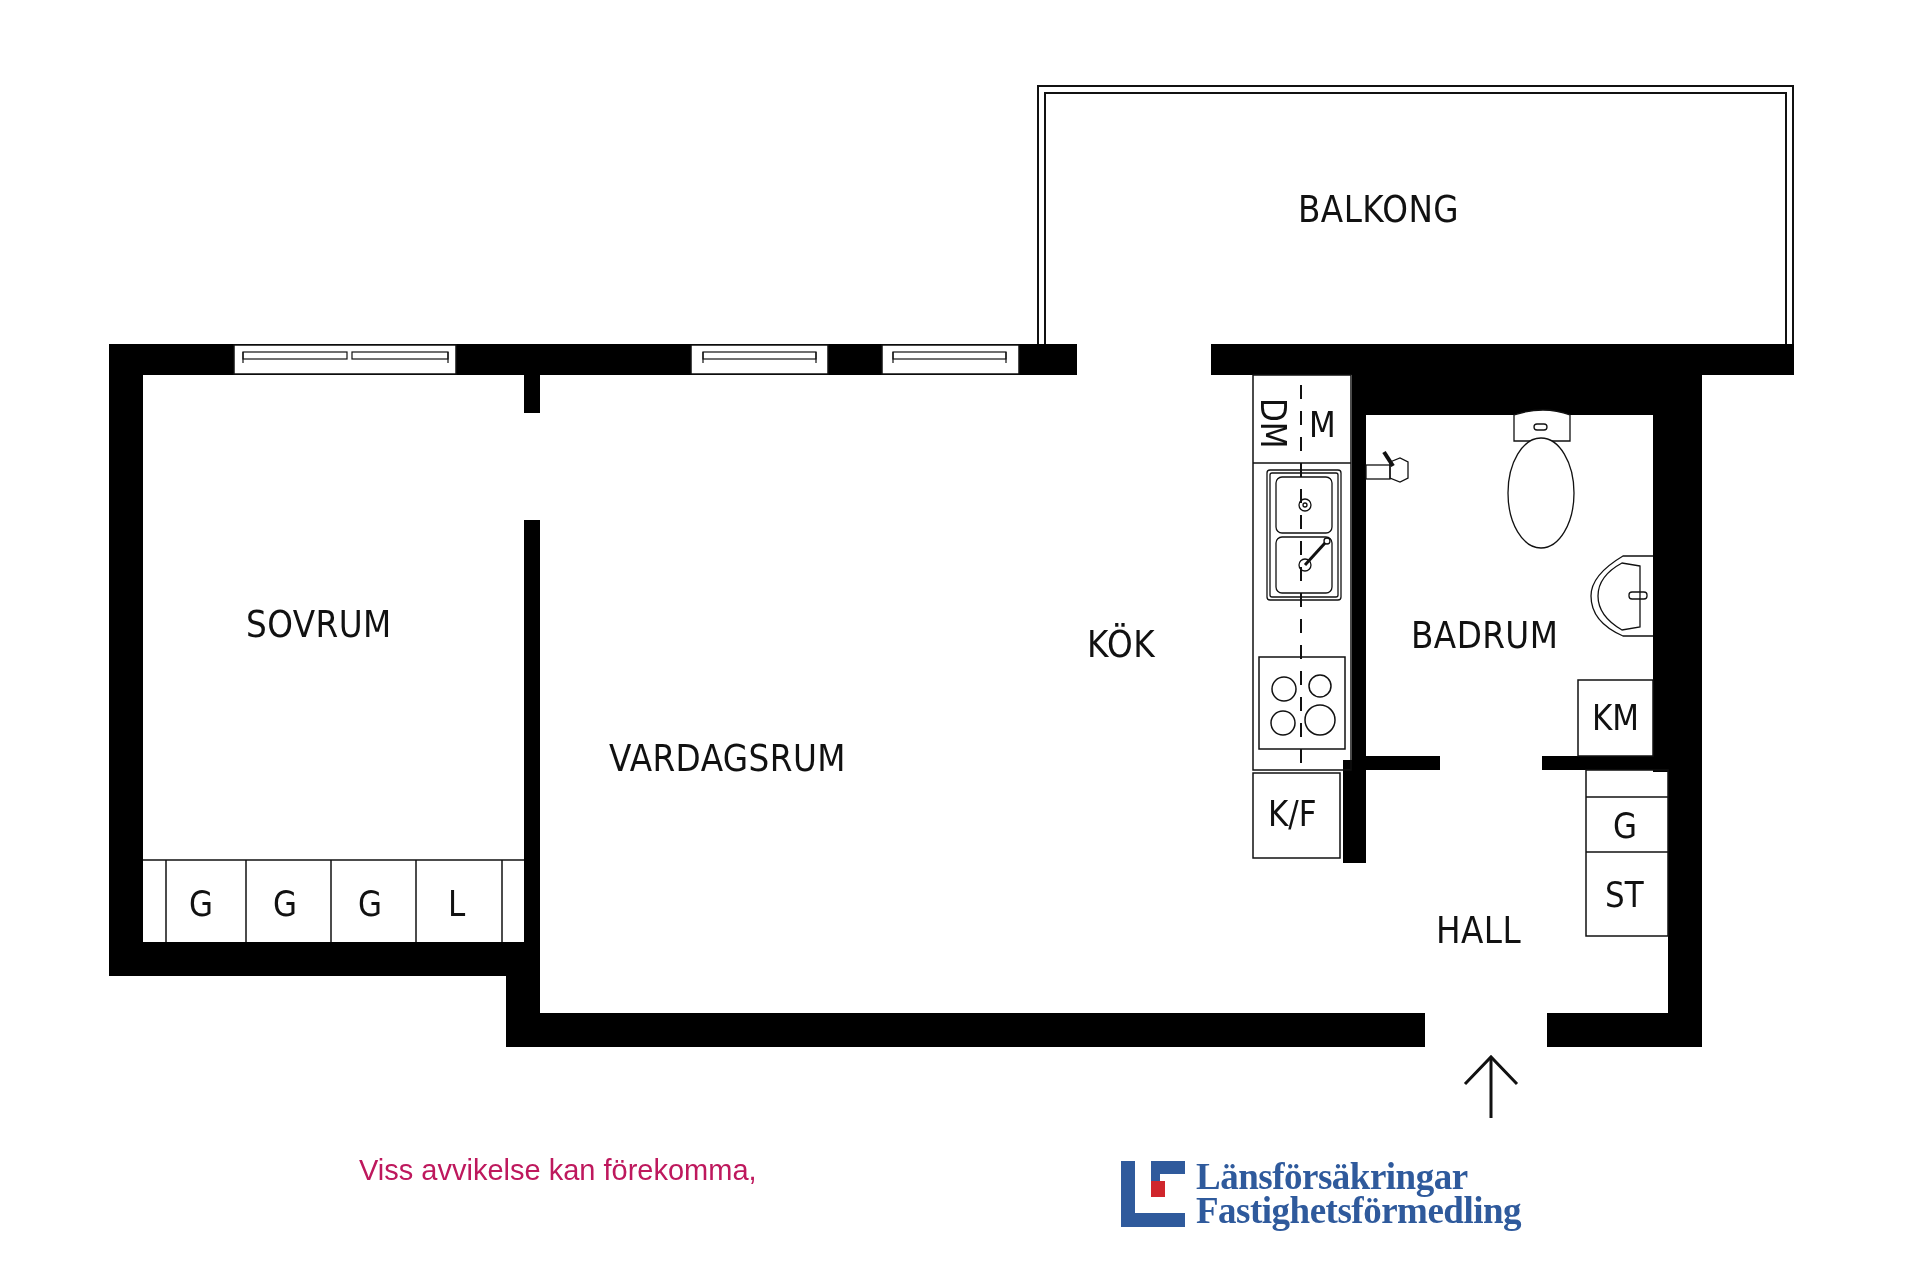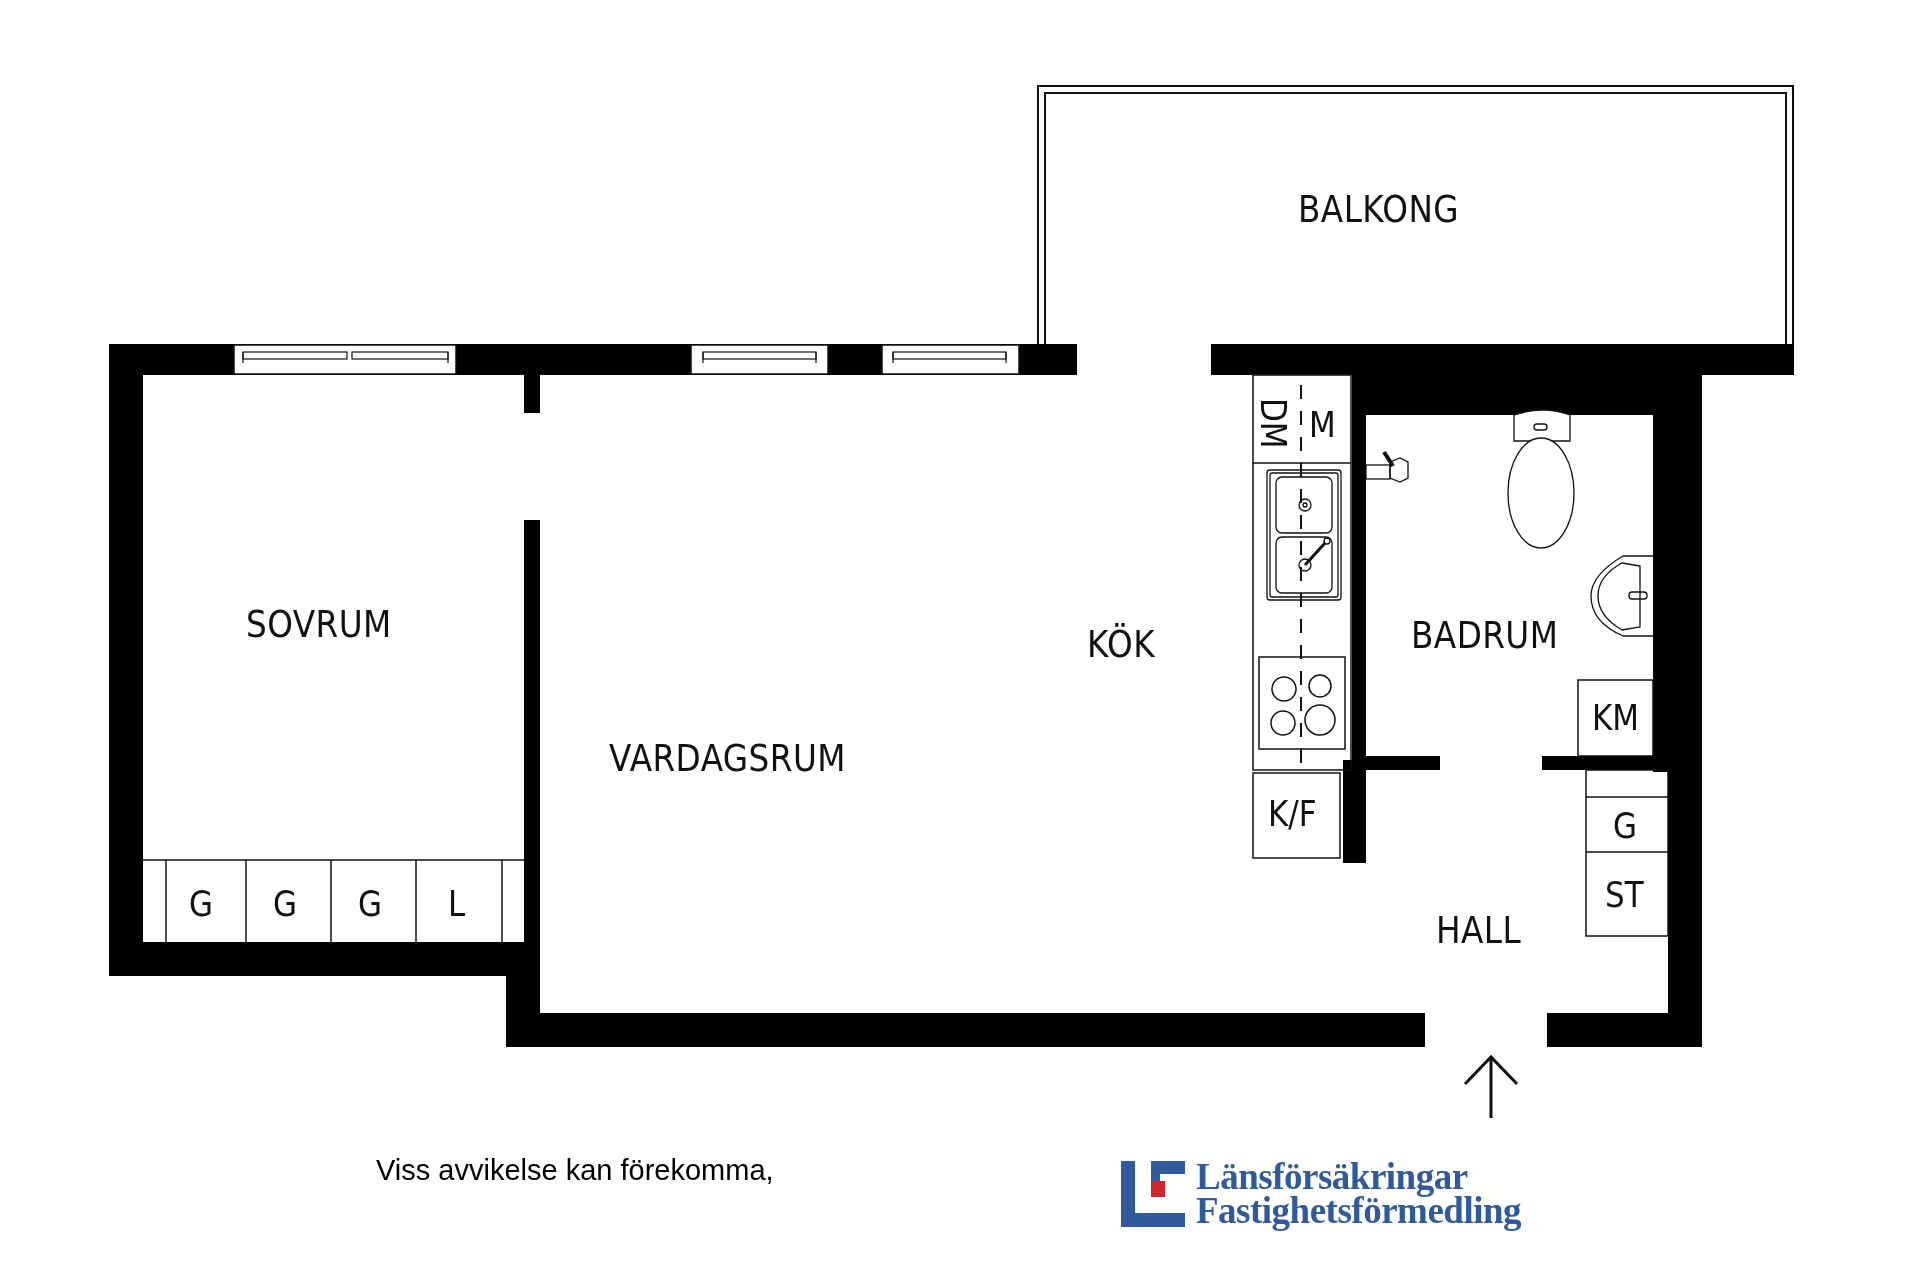--- a/index.html
+++ b/index.html
@@ -1,21 +1,21 @@
 <!DOCTYPE html>
 <html><head>
 <meta charset="utf-8">
 <style>
   html, body { margin:0; padding:0; background:#ffffff; }
   body { width:1920px; height:1280px; position:relative; overflow:hidden; font-family:"Liberation Sans", sans-serif; }
   #plan { position:absolute; left:0; top:0; width:1920px; height:1280px; }
   .room-label { position:absolute; font-family:"DejaVu Sans", sans-serif; font-size:38px; color:#111; letter-spacing:0.5px; transform:scaleX(0.86); transform-origin:left top; white-space:nowrap; }
   .fix-label { position:absolute; font-family:"DejaVu Sans", sans-serif; font-size:36px; color:#111; transform:scaleX(0.86); transform-origin:left top; white-space:nowrap; }
   .dm-label { position:absolute; font-family:"DejaVu Sans", sans-serif; font-size:36px; color:#111; transform:rotate(90deg) scaleX(0.86); transform-origin:left top; white-space:nowrap; }
-  .disclaimer { position:absolute; left:376px; top:1150px; font-family:"Liberation Sans", sans-serif; font-size:29px; line-height:40px; color:#000000; }
+  .disclaimer { position:absolute; left:359px; top:1150px; font-family:"Liberation Sans", sans-serif; font-size:29px; line-height:40px; color:#be185d; }
   .logo { position:absolute; left:1120px; top:1158px; display:flex; align-items:flex-start; }
   .logo-text { font-family:"Liberation Serif", serif; font-weight:bold; font-size:37px; line-height:34px; color:#2f5a9c; letter-spacing:-0.5px; }
 </style>
 </head>
 <body>
 
 <svg id="plan" viewBox="0 0 1920 1280" xmlns="http://www.w3.org/2000/svg">
 
   <g fill="none" stroke="#111" stroke-width="2">
     <polyline points="1038,344 1038,86 1793,86 1793,344"></polyline>

